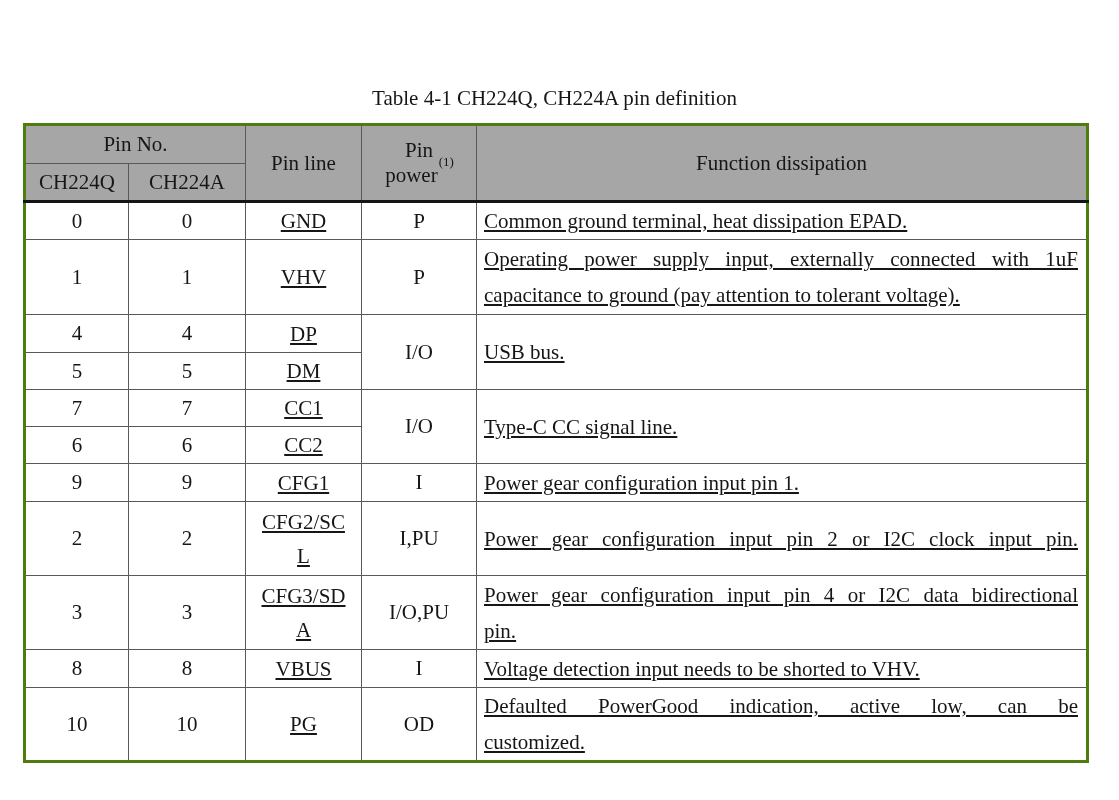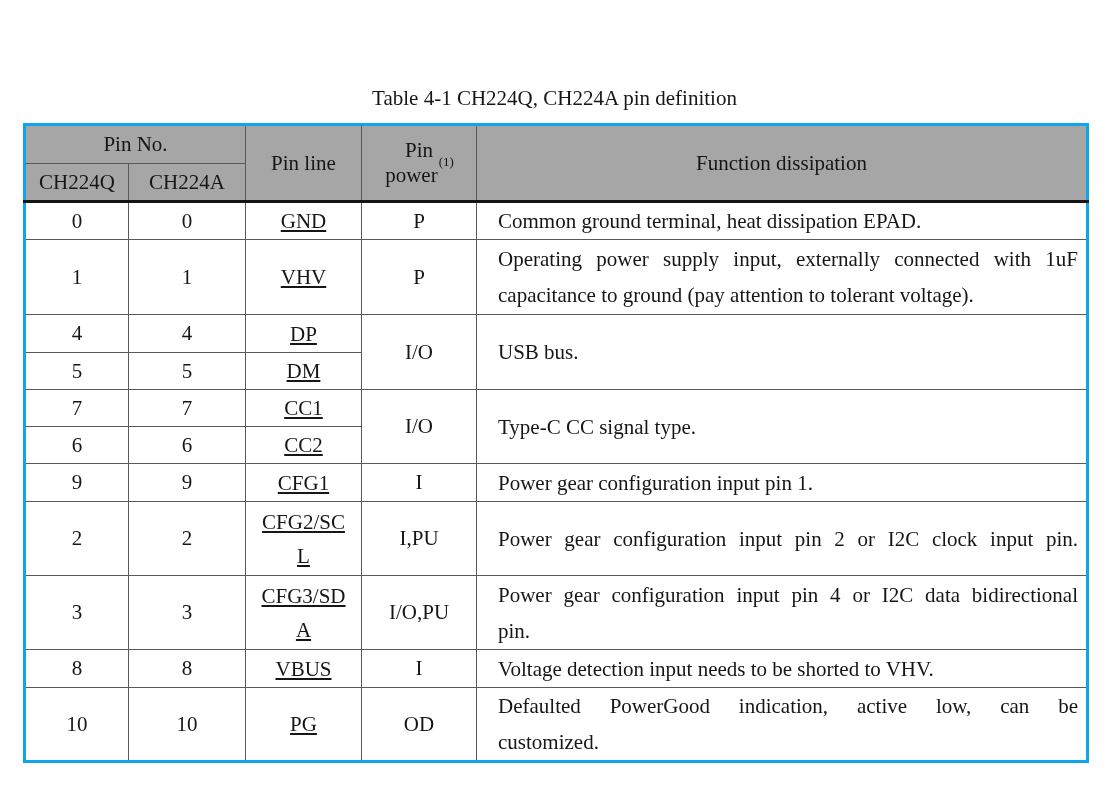--- a/index.html
+++ b/index.html
@@ -21,21 +21,21 @@
     text-align: center;
     font-size: 21px;
     line-height: 25px;
     margin-bottom: 12px;
     white-space: nowrap;
   }
   table.pin-table {
     border-collapse: collapse;
     table-layout: fixed;
     width: 1063px;
-    border: 3px solid #0ea5e9;
+    border: 3px solid #4d7c0f;
     font-size: 21px;
   }
   col.c1 { width: 104px; }
   col.c2 { width: 117px; }
   col.c3 { width: 116px; }
   col.c4 { width: 115px; }
   col.c5 { width: 611px; }
 
   th, td {
     border: 1px solid #595959;
@@ -62,22 +62,23 @@
   td.lt { border-top: 1px solid #9e9e9e; }
 
   td.pin-name {
     word-break: break-all;
     padding: 0 12px;
     line-height: 34px;
     text-decoration: underline;
   }
   td.desc {
     text-align: left;
-    padding: 0 8px 0 21px;
+    padding: 0 8px 0 7px;
     line-height: 36px;
+    text-decoration: underline;
   }
   .line { display: block; }
   .line.fill {
     text-align: justify;
     text-align-last: justify;
   }
   sup.note {
     font-size: 13px;
     line-height: 0;
     position: relative;
@@ -150,21 +151,21 @@
         <td class="lt">5</td>
         <td class="lt pin-name">DM</td>
       </tr>
 
       <tr class="r-t">
         <td>7</td>
         <td>7</td>
         <td class="pin-name">CC1</td>
         <td rowspan="2">I/O</td>
         <td rowspan="2" class="desc">
-            <span class="line">Type-C CC signal type.</span>
+            <span class="line">Type-C CC signal line.</span>
           </td>
       </tr>
 
       <tr class="r-t">
         <td class="lt">6</td>
         <td class="lt">6</td>
         <td class="lt pin-name">CC2</td>
       </tr>
 
       <tr class="r-s">

